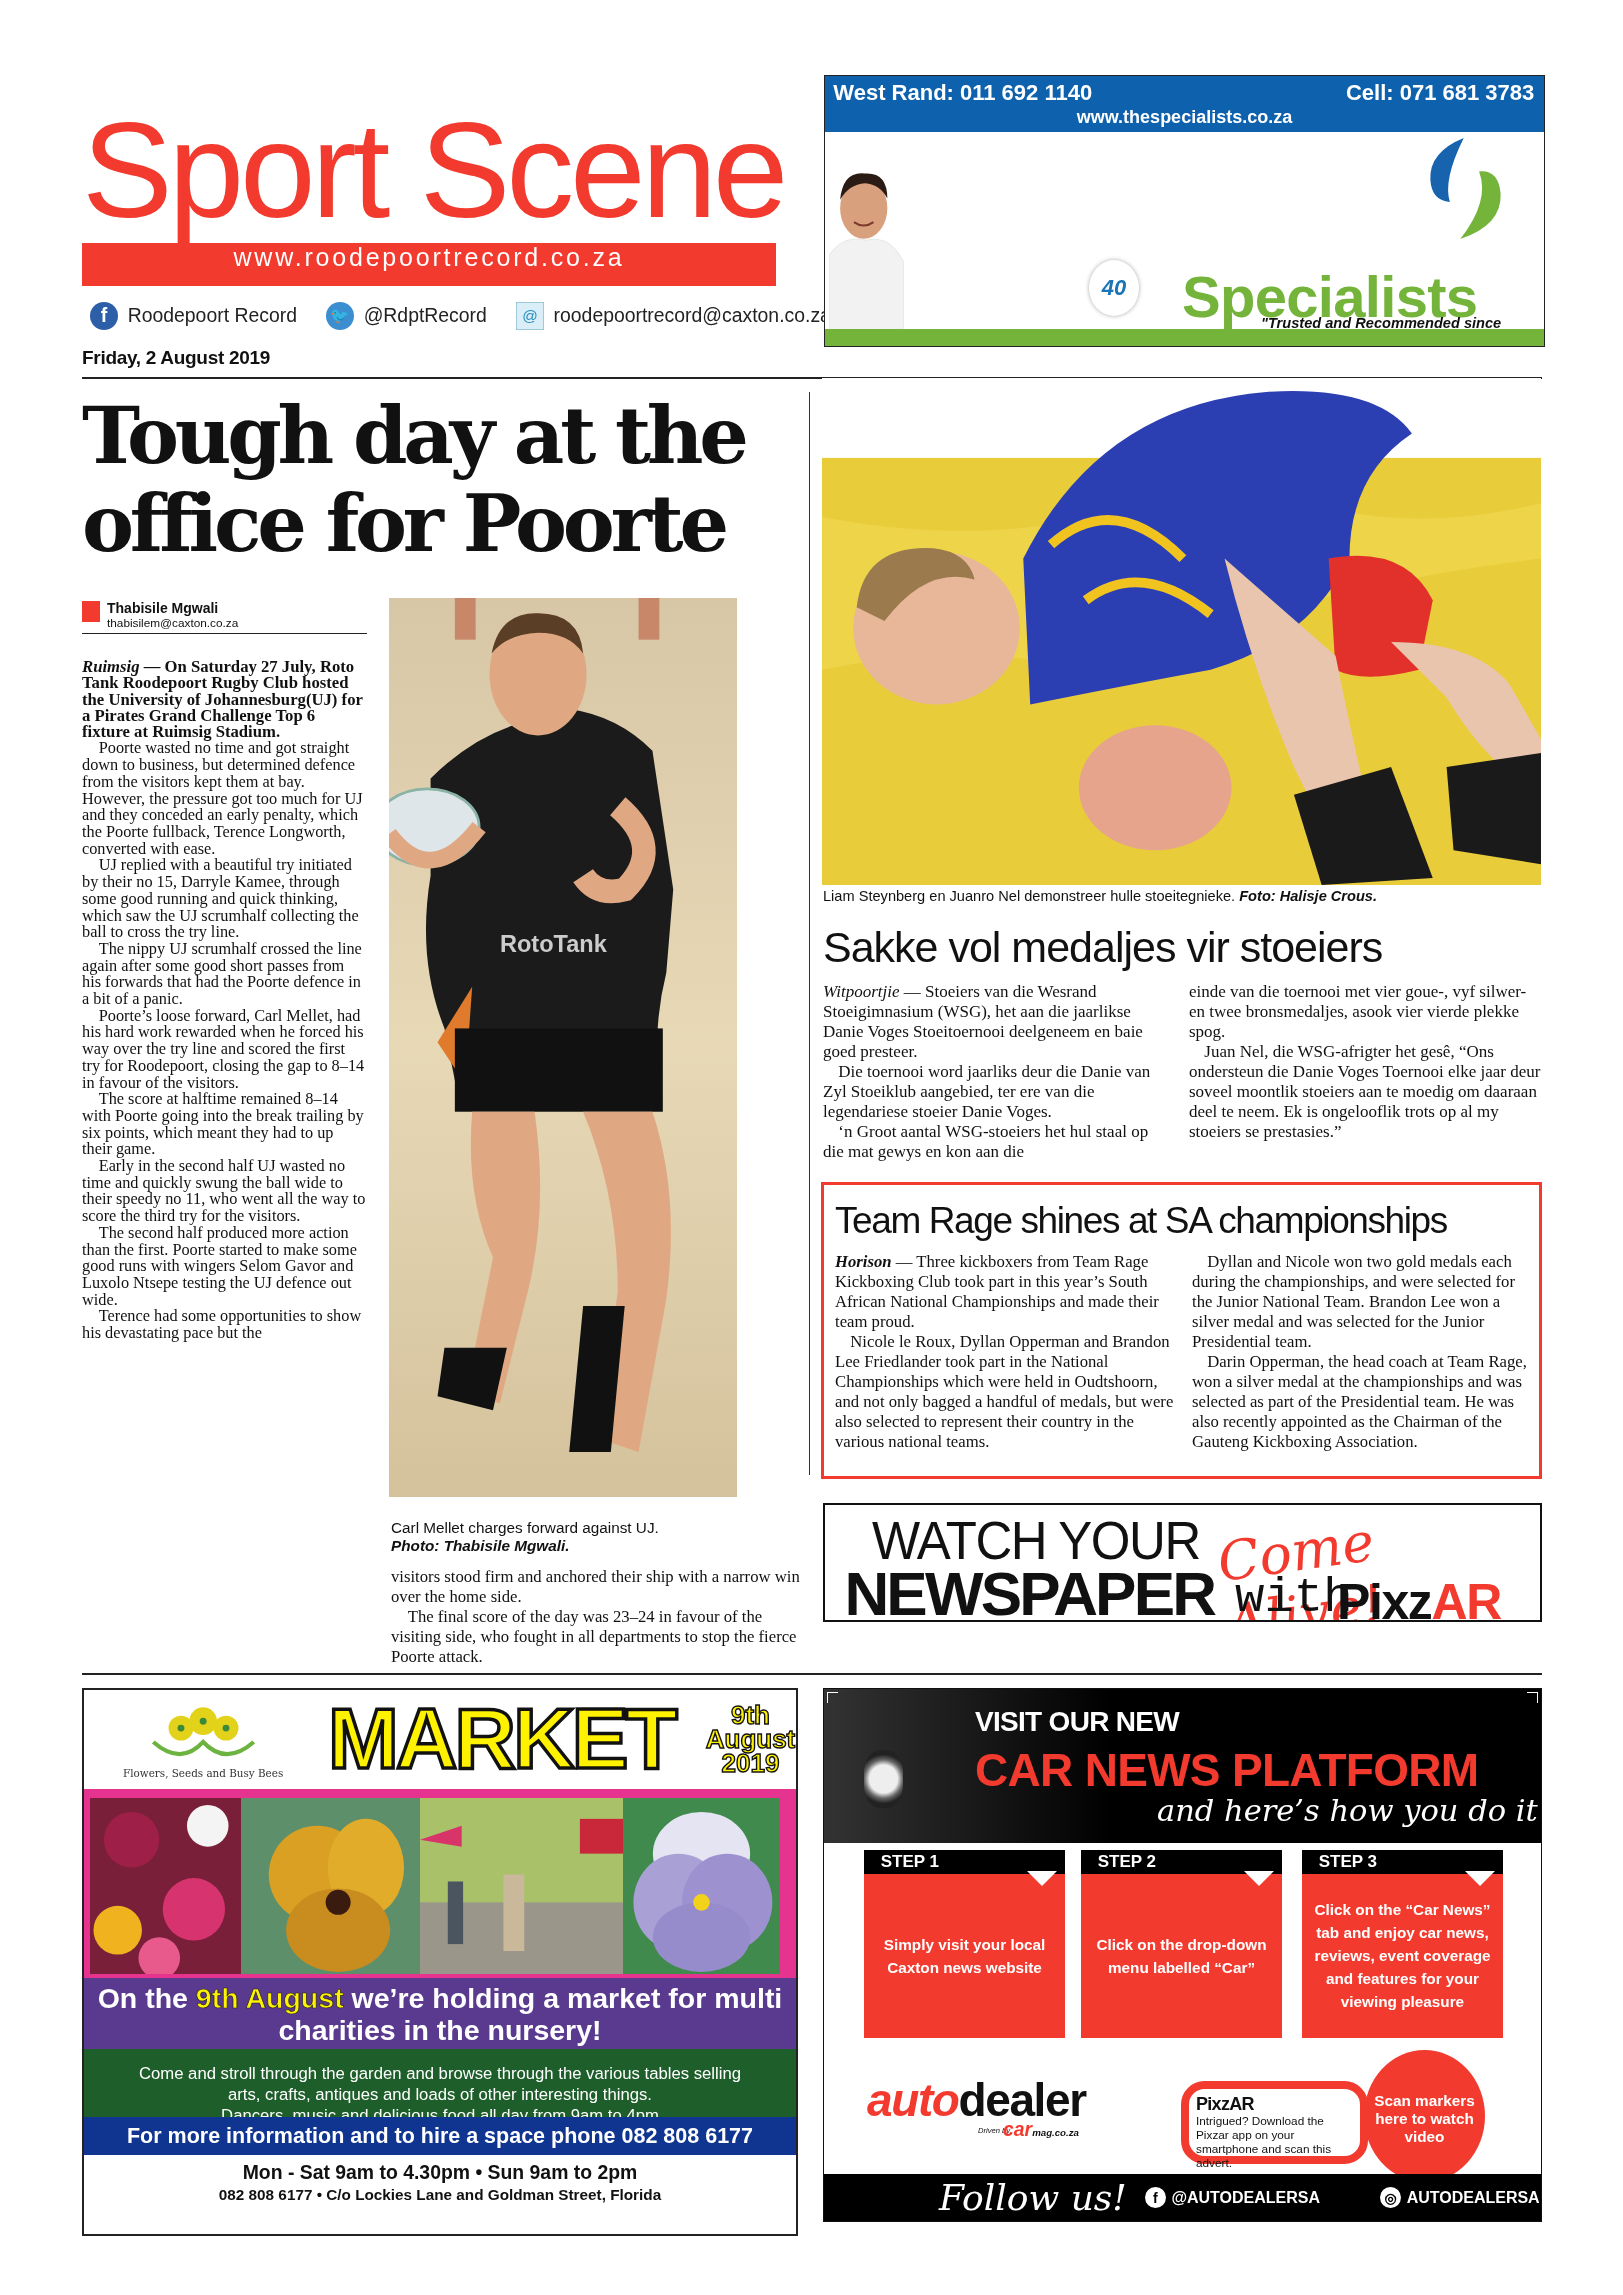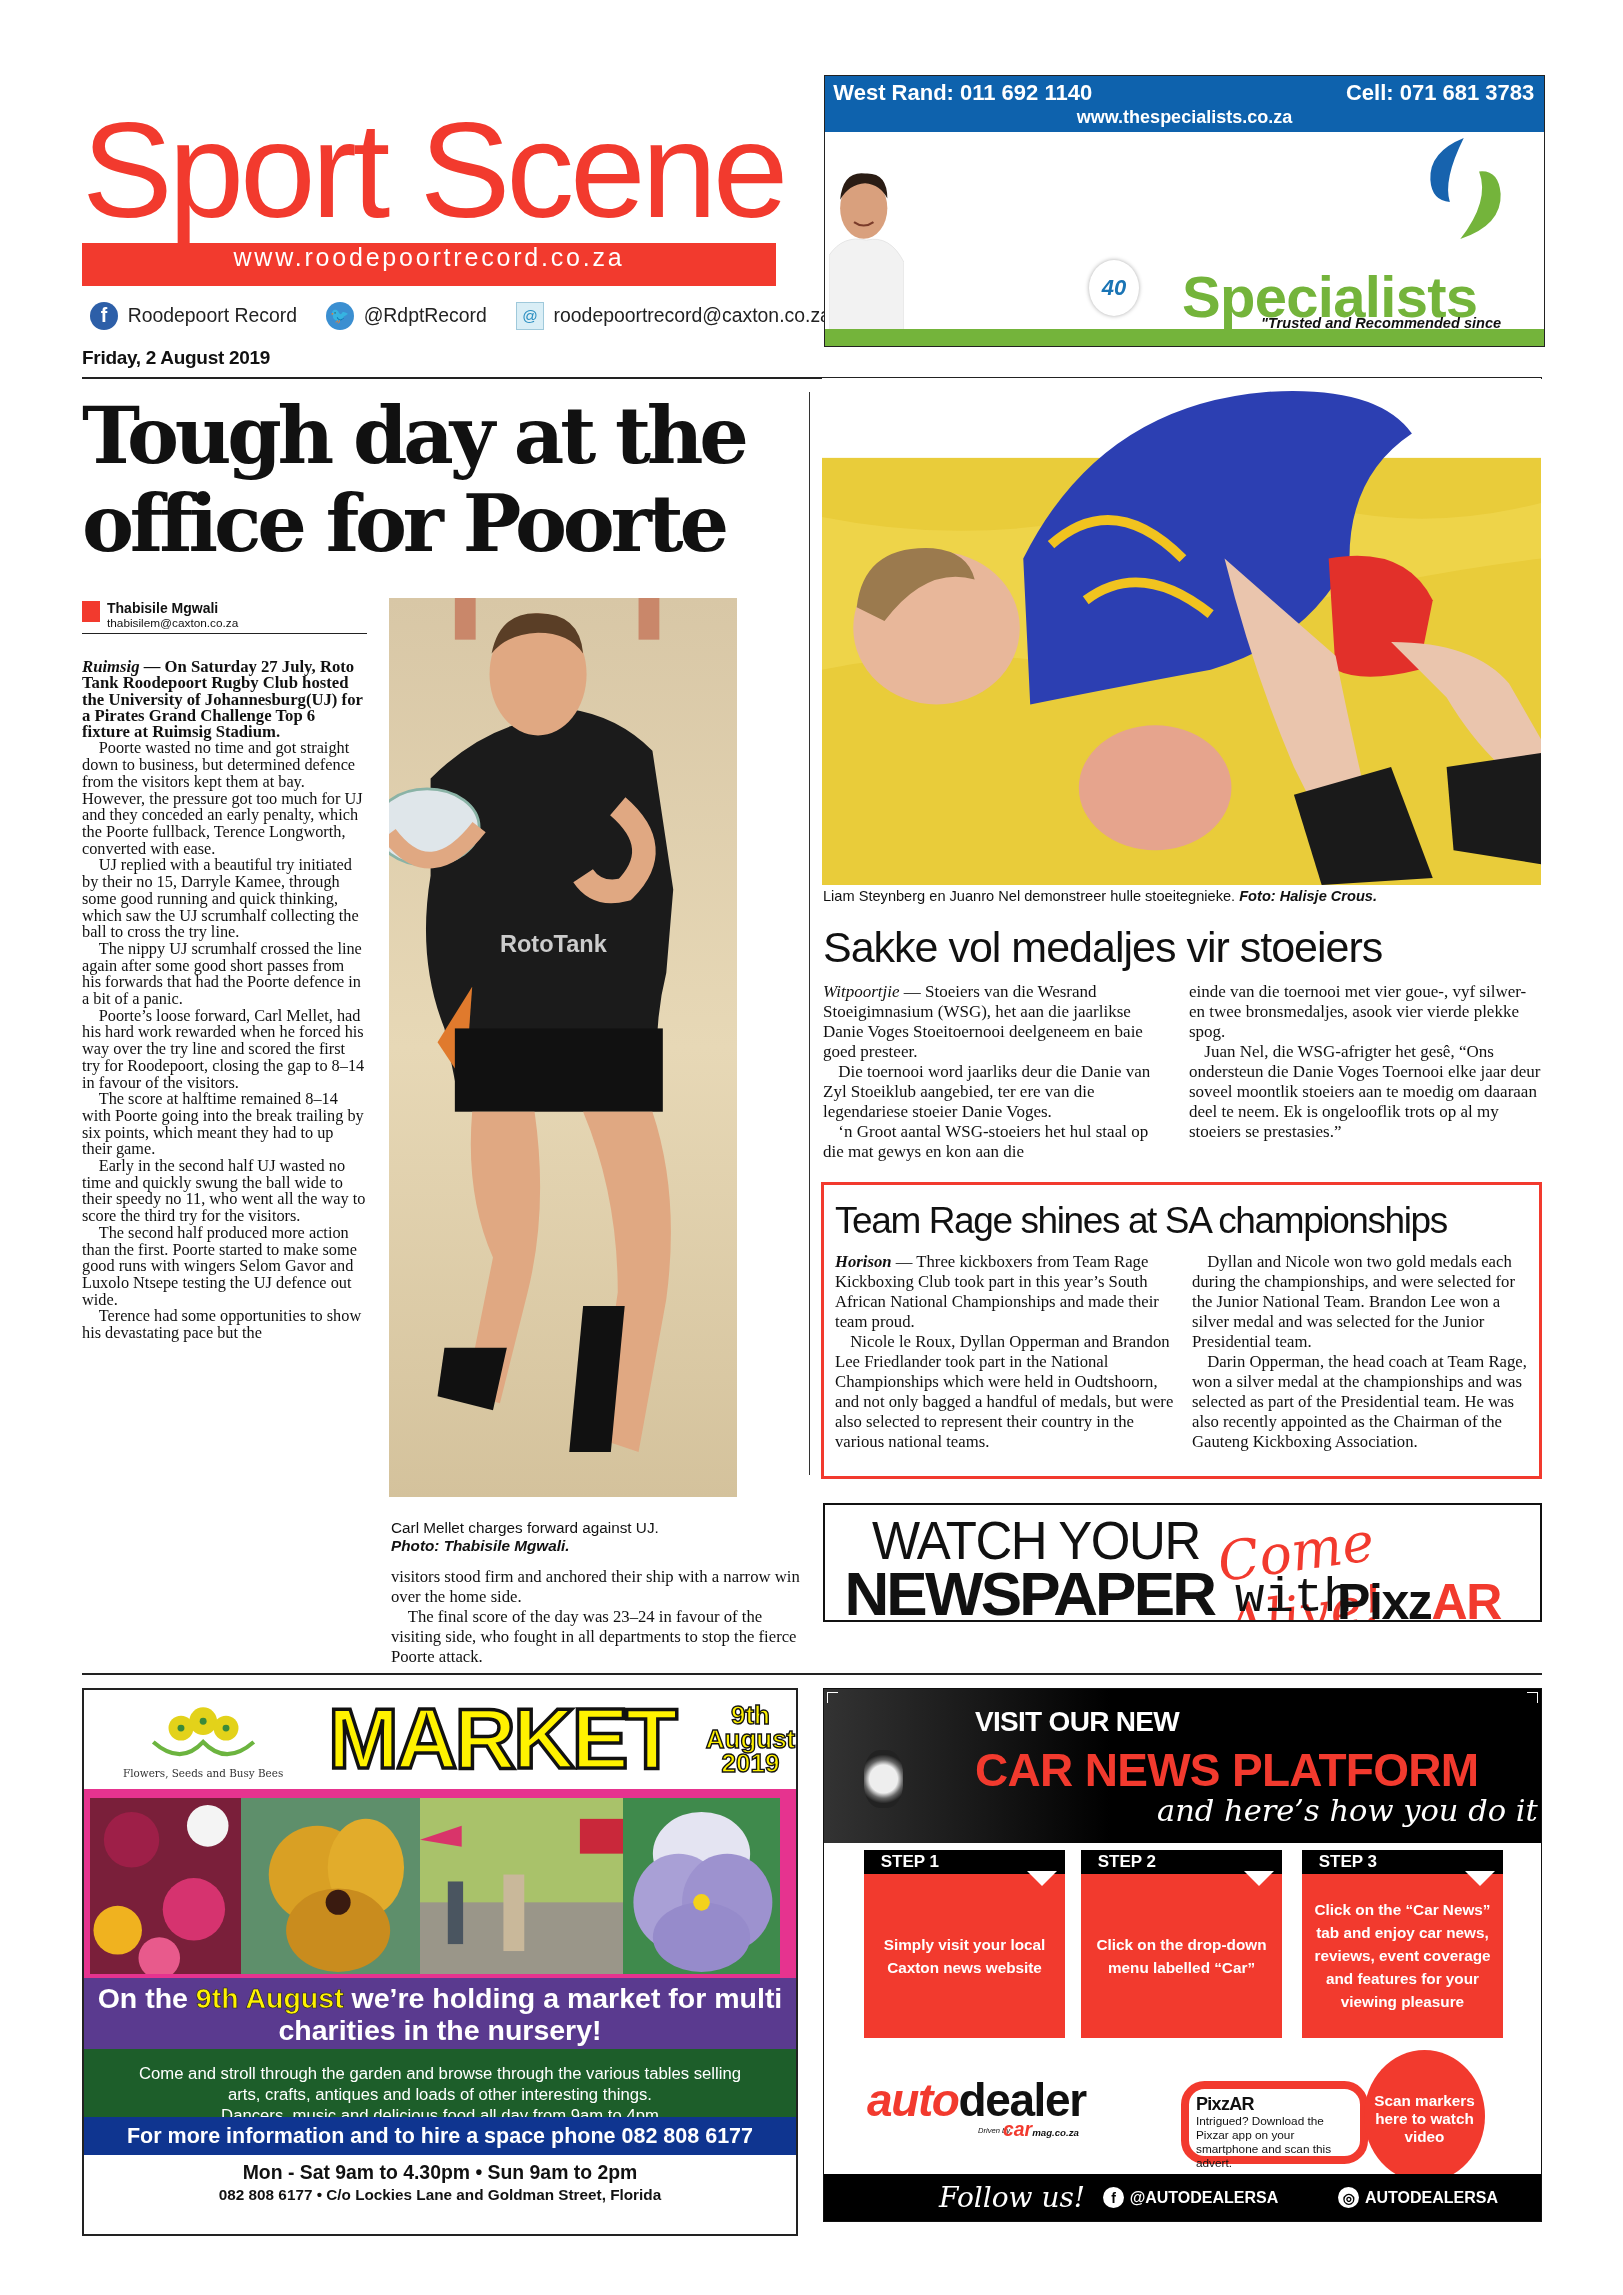--- a/index.html
+++ b/index.html
@@ -88,21 +88,21 @@
 .step-tri{position:absolute;right:8.3px;top:-2.8px;width:0;height:0;border-left:15.3px solid transparent;border-right:15.3px solid transparent;border-top:15.3px solid #fff}
 #autodealer{position:absolute;left:43px;top:384px;font-family:"Liberation Sans",sans-serif;font-weight:900;font-size:46px;letter-spacing:-1.4px}
 #autodealer .a{color:#f23a2e;font-style:italic}
 #driven{position:absolute;left:154px;top:437px;font-family:Liberation Sans, sans-serif;font-size:7.6px;font-style:italic}
 #carmag{position:absolute;left:179px;top:429px;font-family:"Liberation Sans",sans-serif;font-weight:900;font-style:italic;font-size:19.4px;color:#f23a2e}
 #carmag span{color:#111;font-size:9.7px}
 #pix-pill{position:absolute;left:357px;top:392px;width:187px;height:83px;border:8.3px solid #f23a2e;border-radius:23.6px;background:#fff;padding:5.6px 7px;font-family:"Liberation Sans",sans-serif;font-size:11.8px;line-height:14px}
 #pix-pill-logo{font-weight:900;font-size:18px;letter-spacing:-0.7px;line-height:19.4px}
 #scan-circle{position:absolute;left:540px;top:361px;width:121px;height:132px;border-radius:50%;background:#f23a2e;color:#fff;font-family:"Liberation Sans",sans-serif;font-weight:bold;font-size:15.3px;line-height:18px;text-align:center;padding-top:42px}
 #car-footer{position:absolute;left:0;bottom:0;width:100%;height:47px;background:#000;color:#fff;display:flex;align-items:center;gap:18px;padding-left:115px;font-family:"Liberation Sans",sans-serif;font-weight:bold;font-size:16px}
-#follow{font-family:"DejaVu Serif",serif;font-style:italic;font-weight:normal;font-size:28px}
+#follow{font-family:"DejaVu Serif",serif;font-style:italic;font-weight:normal;font-size:36px}
 .ficon{width:21px;height:21px;border-radius:50%;background:#fff;color:#000;display:inline-flex;align-items:center;justify-content:center;font-size:14px;margin-right:5.6px}
 .corner{position:absolute;width:11px;height:11px;border-color:#fff;border-style:solid}
 </style>
 </head>
 <body>
 
 <div class="abs" id="masthead-title">Sport Scene</div>
 <div class="abs" id="url-bar">
     <span>www.roodepoortrecord.co.za</span>
   </div>

